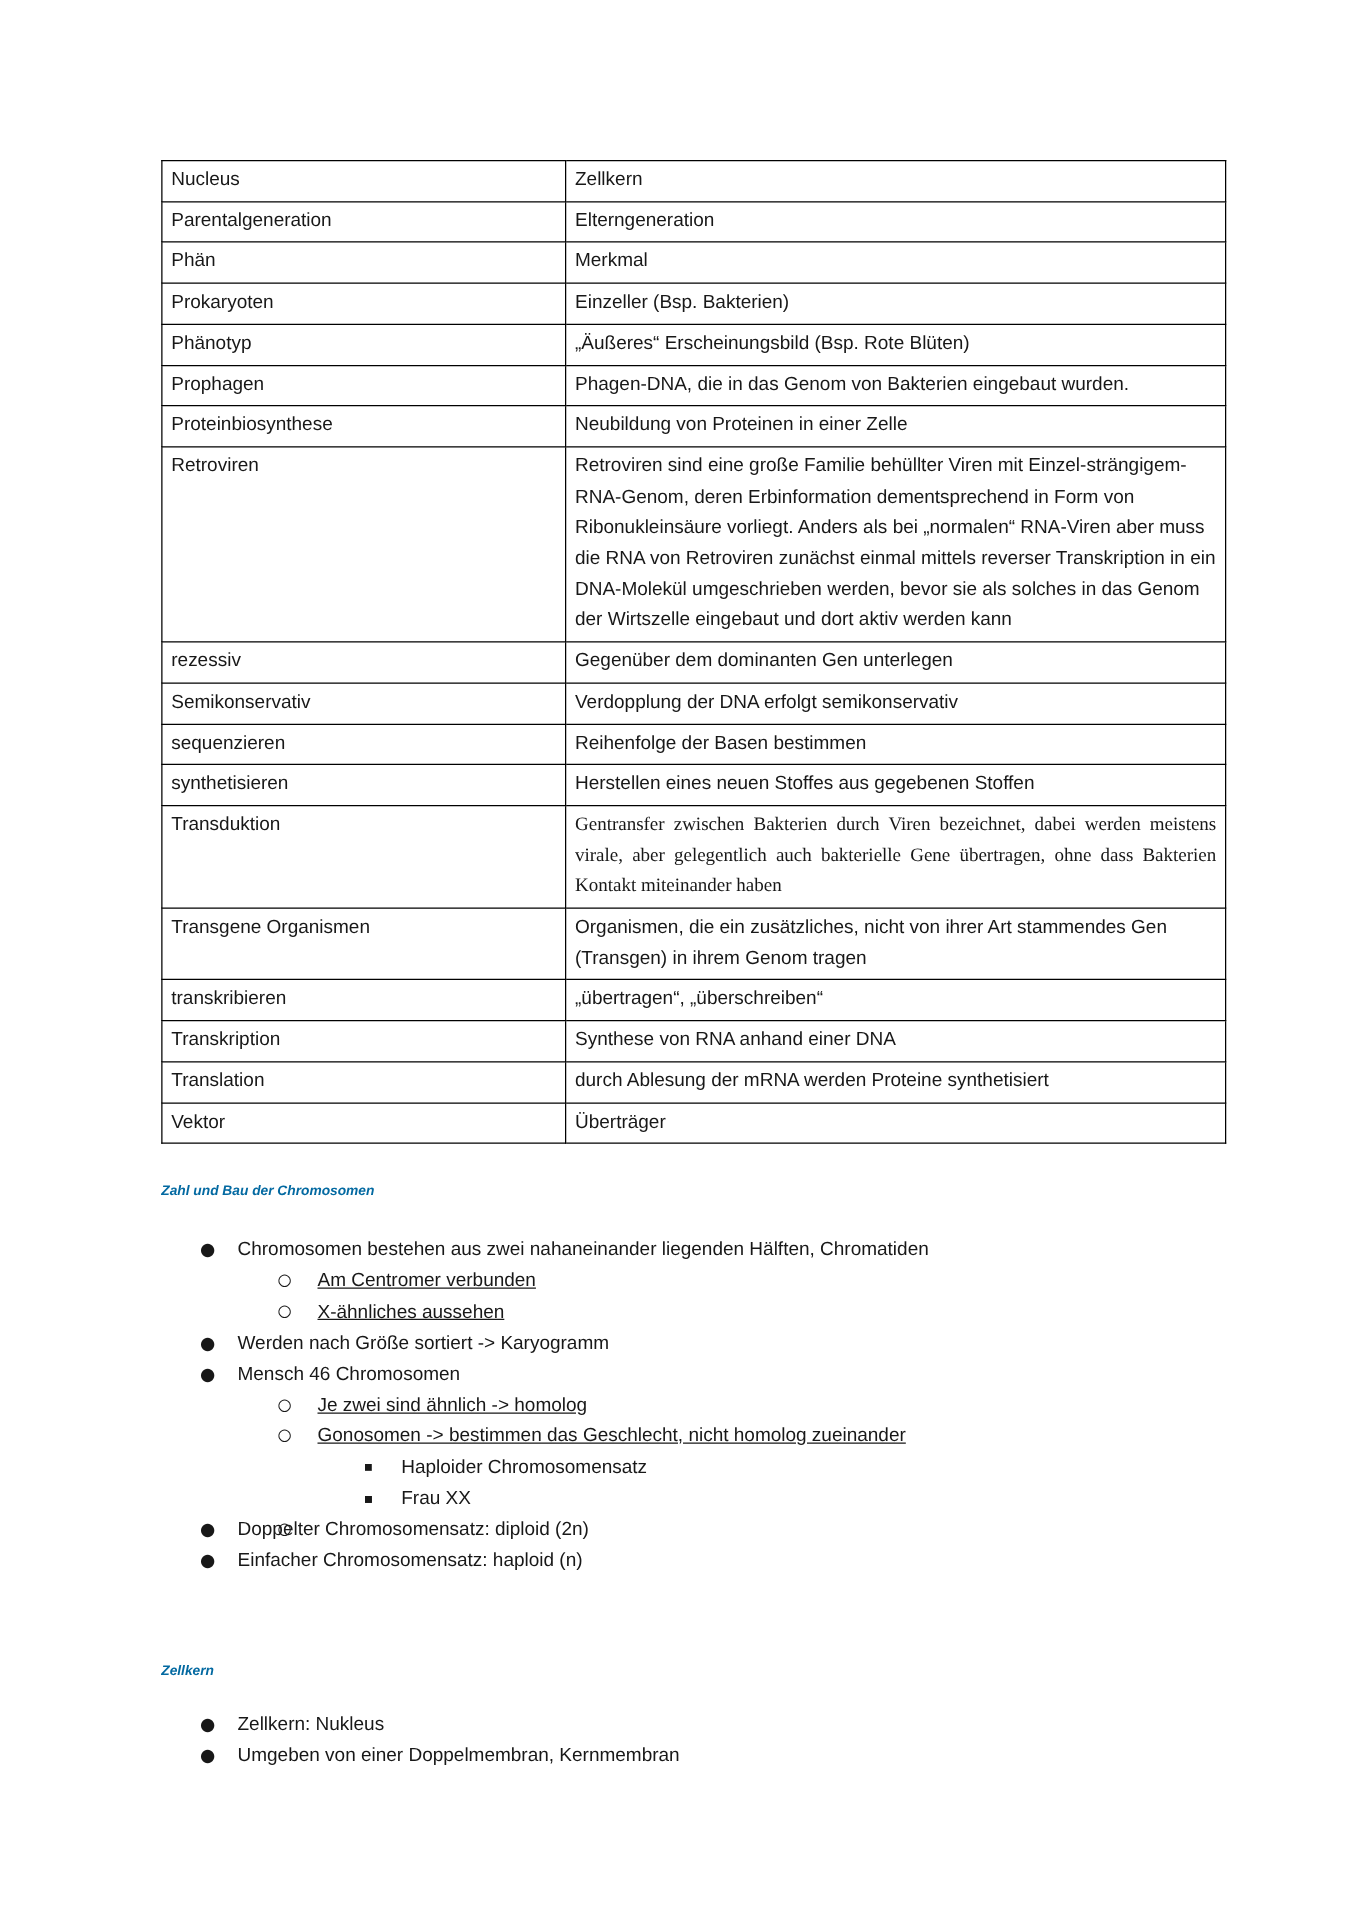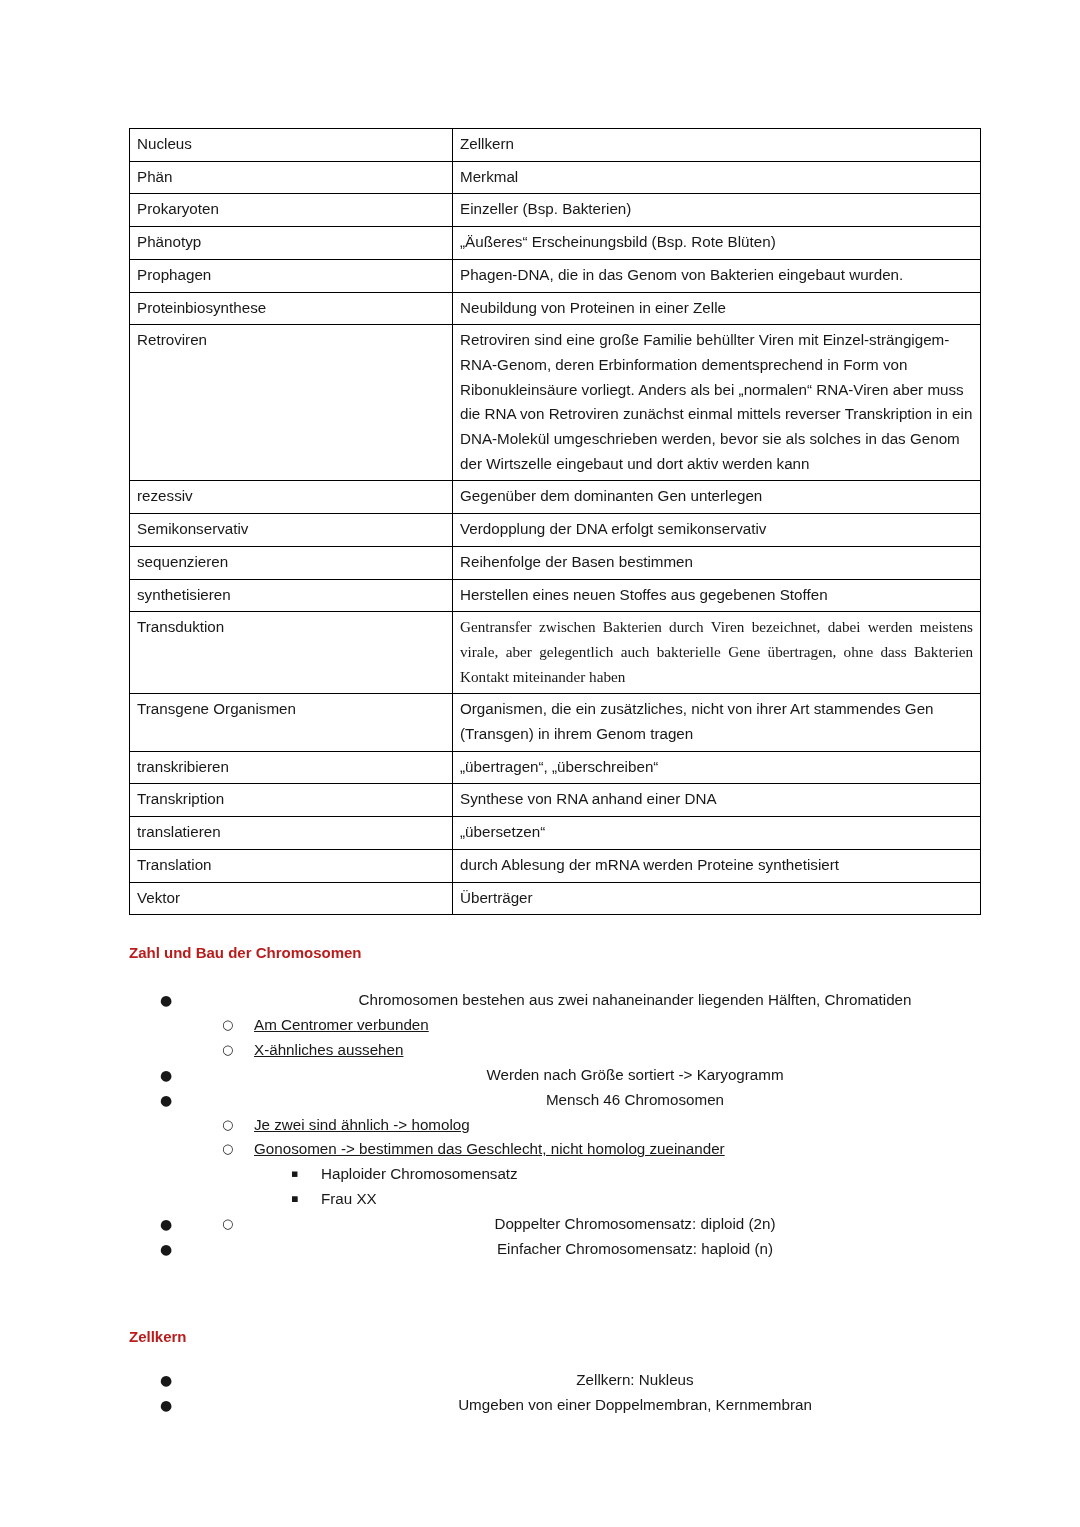--- a/index.html
+++ b/index.html
@@ -51,24 +51,25 @@
   .glossary-table td.justify {
     text-align: justify;
     text-justify: inter-word;
     font-family: Liberation Serif, serif;
   }
 
   
   .section-heading {
     position: absolute;
     left: 129px;
-    font-size: 15px;
+    font-size: 11px;
     font-weight: bold;
     line-height: 22px;
-    color: #b91c1c;
+    color: #0369a1;
+    font-style: italic;
   }
   #heading-chromosomen { top: 942px; }
   #heading-zellkern    { top: 1326px; }
 
   
   .bullet-list {
     position: absolute;
     left: 0;
     width: 1080px;
     list-style: none;
@@ -90,21 +91,21 @@
     display: block;
     font-family: "DejaVu Sans", sans-serif;
     color: #181818;
   }
   .bullet-list li .txt {
     display: block;
   }
 
   
   li.lvl1 .marker { left: 160px; font-size: 14px; line-height: 24.9px; }
-  li.lvl1 .txt    { margin-left: 190px; text-align: center; }
+  li.lvl1 .txt    { margin-left: 190px; }
 
   
   li.lvl2 .marker { left: 222px; font-size: 13px; line-height: 24.9px; }
   li.lvl2 .txt    { margin-left: 254px; text-decoration: underline; }
 
   
   li.lvl3 .marker { left: 291px; font-size: 11px; line-height: 24.9px; }
   li.lvl3 .txt    { margin-left: 321px; }
 </style>
 </head>
@@ -112,20 +113,24 @@
 
 <div class="page">
 
   <table class="glossary-table">
     <tbody>
         <tr>
           <td class="term">Nucleus</td>
           <td class="def">Zellkern</td>
         </tr>
         <tr>
+          <td class="term">Parentalgeneration</td>
+          <td class="def">Elterngeneration</td>
+        </tr>
+        <tr>
           <td class="term">Phän</td>
           <td class="def">Merkmal</td>
         </tr>
         <tr>
           <td class="term">Prokaryoten</td>
           <td class="def">Einzeller (Bsp. Bakterien)</td>
         </tr>
         <tr>
           <td class="term">Phänotyp</td>
           <td class="def">„Äußeres“ Erscheinungsbild (Bsp. Rote Blüten)</td>
@@ -166,24 +171,20 @@
           <td class="term">Transgene Organismen</td>
           <td class="def">Organismen, die ein zusätzliches, nicht von ihrer Art stammendes Gen (Transgen) in ihrem Genom tragen</td>
         </tr>
         <tr>
           <td class="term">transkribieren</td>
           <td class="def">„übertragen“, „überschreiben“</td>
         </tr>
         <tr>
           <td class="term">Transkription</td>
           <td class="def">Synthese von RNA anhand einer DNA</td>
-        </tr>
-        <tr>
-          <td class="term">translatieren</td>
-          <td class="def">„übersetzen“</td>
         </tr>
         <tr>
           <td class="term">Translation</td>
           <td class="def">durch Ablesung der mRNA werden Proteine synthetisiert</td>
         </tr>
         <tr>
           <td class="term">Vektor</td>
           <td class="def">Überträger</td>
         </tr>
       </tbody>

